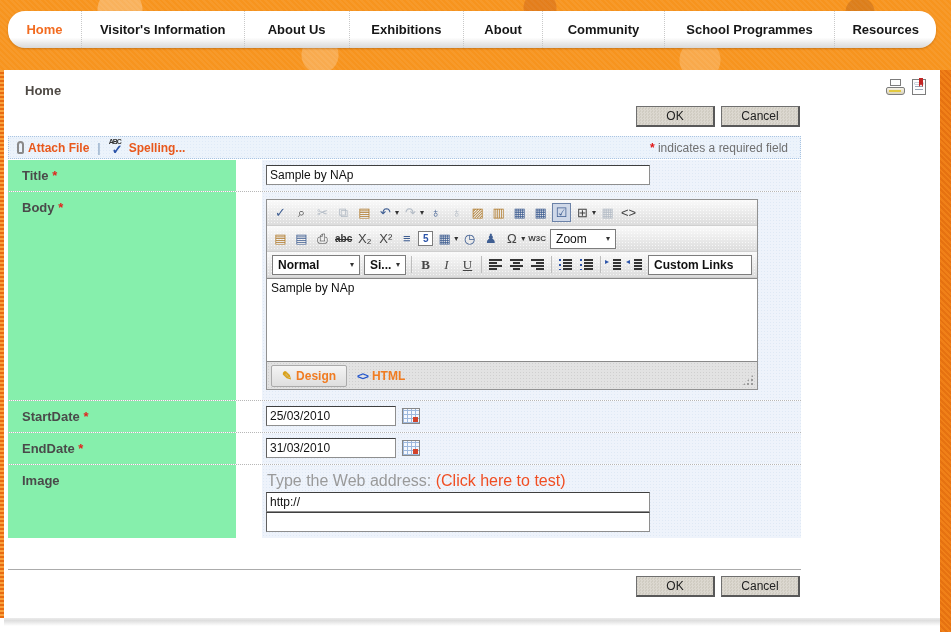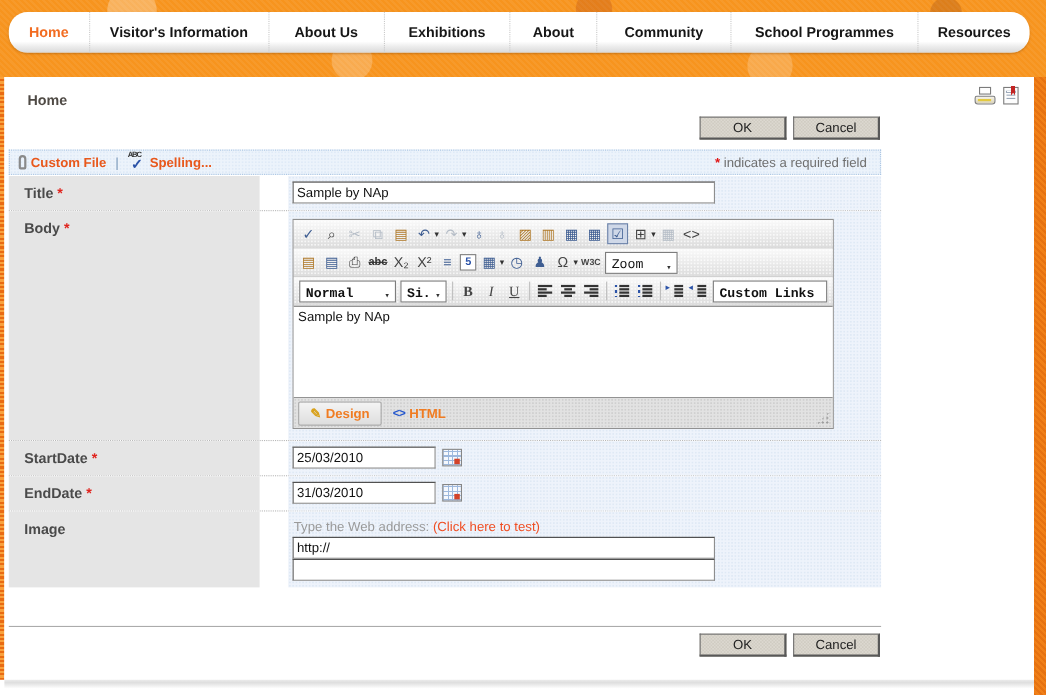--- a/index.html
+++ b/index.html
@@ -89,34 +89,34 @@
   .attach-bar .note .st { color:#e01515; font-weight:bold; }
   .icon-clip { display:inline-block; width:7px; height:13px; border:2px solid #8a8a8a; border-radius:4px 4px 2px 2px; margin-left:8px; vertical-align:middle; }
   .icon-spell { display:inline-block; width:16px; height:14px; position:relative; margin-left:4px; vertical-align:middle; }
   .icon-spell .abc { position:absolute; top:-3px; left:0; font-size:7px; font-weight:bold; color:#333; letter-spacing:-1px; }
   .icon-spell .chk { position:absolute; left:3px; top:1px; color:#2b53a8; font-size:13px; font-weight:bold; }
 
   
   .form { position:absolute; left:4px; top:90px; width:793px; }
   .frow { display:flex; border-bottom:1px dotted #b7b7b7; }
   .frow:last-child { border-bottom:none; }
-  .flabel { width:228px; padding:8px 0 6px 14px; font-size:13px; font-weight:bold; color:#4a4a4a; background:#e5e5e5; }
+  .flabel { width:228px; padding:8px 0 6px 14px; font-size:13px; font-weight:bold; color:#4a4a4a; background:#86efac; }
   .flabel .st { color:#e0251f; font-weight:bold; }
   .ffield {
     flex:1; padding:5px 6px 6px 4px;
     background:radial-gradient(#dfe9f5 25%, transparent 26%) 0 0/3px 3px, #eef3fb;
     margin-left:26px;
   }
   .txt {
     height:20px; font-size:12px; font-family:"Liberation Sans",sans-serif; color:#111;
     background:#fff; border:1px solid #8e8e8e; border-top-color:#3f3f3f; border-left-color:#606060; padding:2px 3px;
   }
   .txt.wide { width:384px; }
   .txt.date { width:130px; }
-  .hint { font-size:12px; color:#9a9a9a; margin:2px 0 2px 1px; }
+  .hint { font-size:16px; color:#9a9a9a; margin:2px 0 2px 1px; }
   .hint .lk { color:#f04e23; cursor:pointer; }
   .cal-btn { display:inline-block; width:18px; height:16px; vertical-align:middle; margin-left:6px; cursor:pointer;
     border:1px solid #868686; position:relative;
     background:
       repeating-linear-gradient(90deg, #9db8dd 0 1px, transparent 1px 4px),
       repeating-linear-gradient(0deg, #9db8dd 0 1px, transparent 1px 4px),
       #f5f8fd;
   }
   .cal-btn::after { content:""; position:absolute; right:1px; bottom:1px; width:5px; height:5px; background:#d2422a; }
 
@@ -134,22 +134,22 @@
   .tbi.warm { color:#b07a2a; }
   .tbi.dark { color:#444; }
   .tbi.dis { color:#b4bcc6; cursor:default; }
   .tbi.pressed { background:#cfd8e8; border:1px solid #6b82a8; }
   .tbi.strike { text-decoration:line-through; font-size:10px; font-weight:bold; color:#333; }
   .tbi.tiny { font-size:8px; font-weight:bold; color:#444; }
   .tbi.boxed { border:1px solid #7d7d7d; background:#fff; font-size:10px; font-weight:bold; color:#2b53a8; min-width:15px; height:15px; }
   .caret { font-size:8px; color:#333; margin:0 1px 0 -1px; cursor:pointer; }
   .tsep { width:1px; height:17px; background:#bdbdbd; margin:0 3px; }
   .ddl {
-    display:inline-flex; align-items:flex-end; height:20px; background:#fff; border:1px solid #7d7d7d;
-    font-size:12px; color:#111; cursor:pointer; margin:0 2px; padding-left:5px; flex-shrink:0;font-family:Liberation Mono, monospace;
+    display:inline-flex; align-items:center; height:20px; background:#fff; border:1px solid #7d7d7d;
+    font-size:12px; color:#111; cursor:pointer; margin:0 2px; padding-left:5px; flex-shrink:0;
   }
   .ddl .dtext { flex:1; white-space:nowrap; overflow:hidden; }
   .ddl .darr { width:14px; text-align:center; font-size:8px; color:#333; }
   .ddl.bold .dtext { font-weight:bold; }
 
   
   .bars { width:13px; height:11px; position:relative; }
   .bars i { position:absolute; left:0; height:2px; background:#333; display:block; }
   .bars i:nth-child(1){ top:0; } .bars i:nth-child(2){ top:3px; } .bars i:nth-child(3){ top:6px; } .bars i:nth-child(4){ top:9px; }
   .al-left i:nth-child(odd){ width:13px; } .al-left i:nth-child(even){ width:8px; }
@@ -222,21 +222,21 @@
     <span class="icon-doc"></span>
   </div>
 
   <div class="btn-row top">
     <div class="push-btn">OK</div>
     <div class="push-btn">Cancel</div>
   </div>
 
   <div class="attach-bar">
     <span class="icon-clip"></span>
-    <span class="lk">Custom File</span>
+    <span class="lk">Attach File</span>
     <span class="sep">|</span>
     <span class="icon-spell">
         <span class="abc">ABC</span>
         <span class="chk">✓</span>
       </span>
     <span class="lk">Spelling...</span>
     <span class="note"><span class="st">*</span> <span>indicates a required field</span></span>
   </div>
 
   <div class="form">

